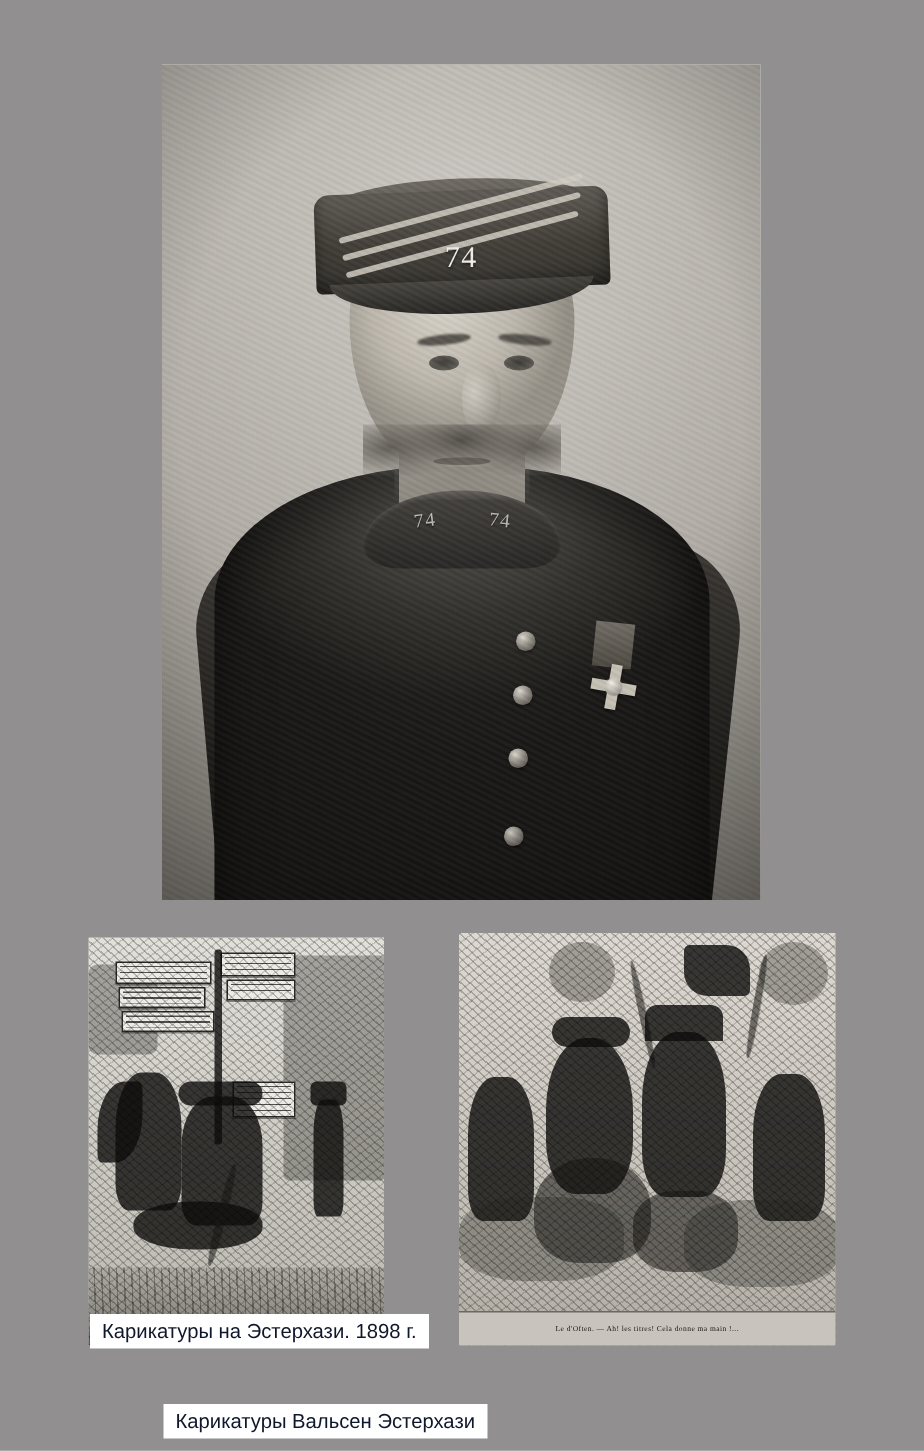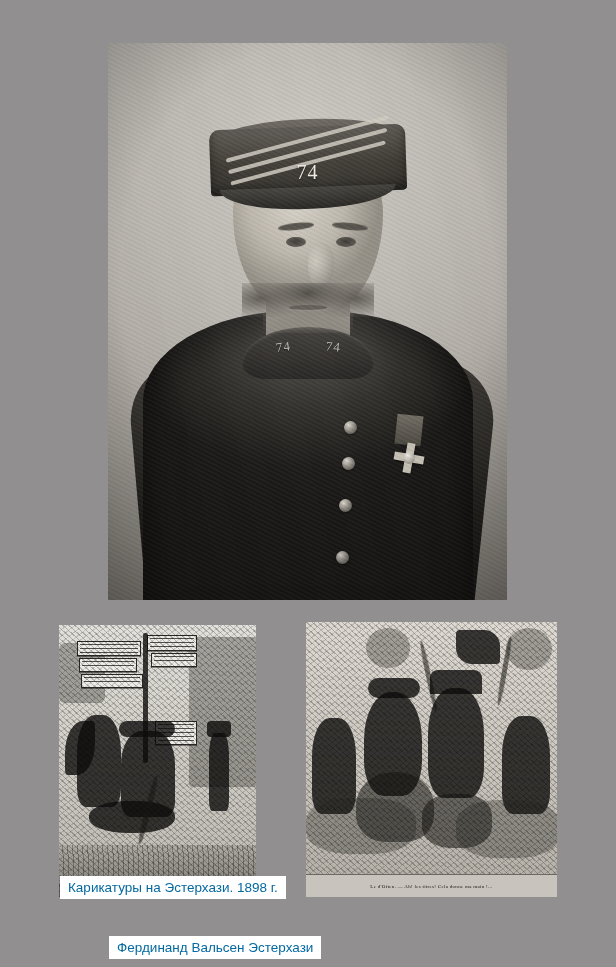--- a/index.html
+++ b/index.html
@@ -275,21 +275,21 @@
     width: 90px;
     height: 22px;
     transform: translateX(-50%);
     background: radial-gradient(ellipse at 50% 20%, rgba(120,115,107,0.55), rgba(0,0,0,0));
   }
 
   
   .caption {
     position: absolute;
     background: #ffffff;
-    color: #0369a1;
+    color: #0f172a;
     font-size: 13.5px;
     line-height: 19px;
     padding: 2px 8px;
     white-space: nowrap;
   }
   .caption-portrait {
     left: 109px;
     bottom: 8px;
   }
 
@@ -421,21 +421,21 @@
     <div class="kepi">
       <div class="kepi-braid" style="left:14px; top:10px; width:168px;"></div>
       <div class="kepi-braid" style="left:16px; top:22px; width:164px;"></div>
       <div class="kepi-braid" style="left:18px; top:34px; width:160px;"></div>
     </div>
     <div class="kepi-num">74</div>
     <div class="kepi-visor"></div>
   </div>
 </div>
 
-<div class="caption caption-portrait">Фердинанд Вальсен Эстерхази</div>
+<div class="caption caption-portrait">Карикатуры Вальсен Эстерхази</div>
 
 <div class="cartoon-left">
   <div class="cartoon-canvas">
 
     <div class="blob soft" style="left:130px; top:12px; width:68px; height:150px; border-radius:4px;"></div>
     <div class="blob soft" style="left:0px; top:18px; width:46px; height:60px; border-radius:6px;"></div>
 
     <div class="sign" style="left:18px; top:16px; width:62px; height:13px;">
         <div class="sign-lines"></div>
       </div>

